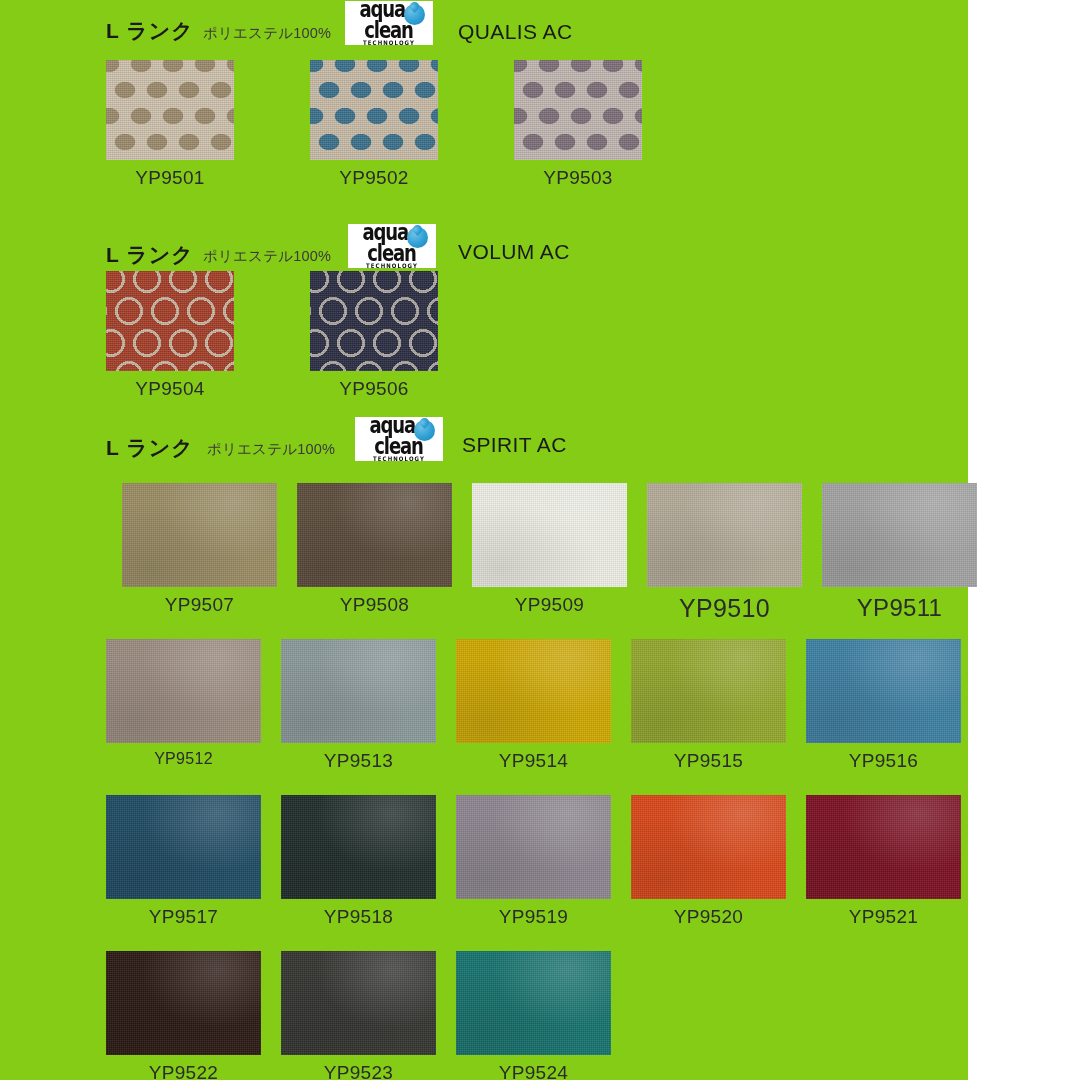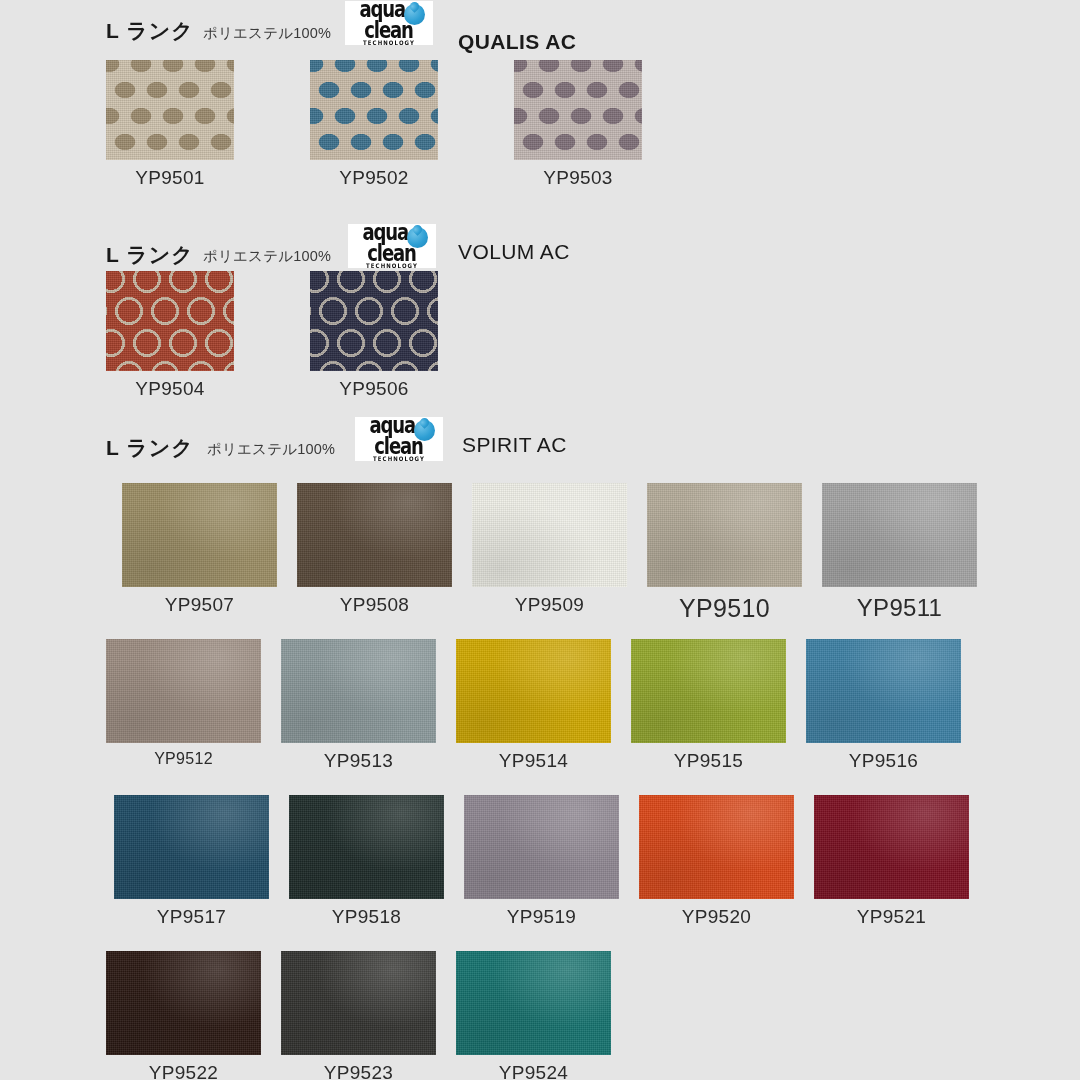--- a/index.html
+++ b/index.html
@@ -4,21 +4,21 @@
 <style>
   * { box-sizing: border-box; }
   html, body {
     margin: 0; padding: 0;
     width: 1080px; height: 1080px;
     background: #ffffff;
     font-family: "Liberation Sans", "DejaVu Sans", sans-serif;
     overflow: hidden;
   }
 
-  .page { position: relative; width: 1080px; height: 1080px; background:#e5e5e5; }
+  .page { position: relative; width: 968px; height: 1080px; background:#84cc16; }
   .rank {
     font-size: 21px;
     font-weight: 700;
     color: #1a1a1a;
     letter-spacing: 1px;
     white-space: nowrap;
   }
   .composition {
     font-size: 14.5px;
     color: #3a3a3a;
@@ -171,21 +171,21 @@
 
 <div class="page">
     <div class="rank" style="position: absolute; left: 106px; top: 17px; font-size: 21px; font-weight: 700;">L ランク</div>
     <div class="composition" style="position: absolute; left: 203px; top: 24px; font-size: 14.5px; font-weight: 400;">ポリエステル100%</div>
     <div class="aqua-logo" style="position: absolute; left: 345px; top: 1px; transform: scale(1); transform-origin: left top;">
       <span class="l-aqua">aqua</span>
       <span class="l-clean">clean</span>
       <span class="l-tech">TECHNOLOGY</span>
       <span class="aqua-drop"></span>
     </div>
-    <div class="series-name" style="position: absolute; left: 458px; top: 30px; font-size: 21px; font-weight: 700;">QUALIS AC</div>
+    <div class="series-name" style="position: absolute; left: 458px; top: 20px; font-size: 21px; font-weight: 400;">QUALIS AC</div>
     <div class="grid" style="position: absolute; left: 106px; top: 60px; gap: 76px;">
       <div class="cell">
         <div class="sw pat-qualis sheen" style="width: 128px; height: 100px; background: rgb(155, 138, 109); --bc: #cfc3ae; --pc: #9b8a6d;"></div>
         <div class="label" style="font-size: 19px;">YP9501</div>
       </div>
       <div class="cell">
         <div class="sw pat-qualis sheen" style="width: 128px; height: 100px; background: rgb(59, 112, 140); --bc: #c8bba8; --pc: #3b708c;"></div>
         <div class="label" style="font-size: 19px;">YP9502</div>
       </div>
       <div class="cell">
@@ -258,21 +258,21 @@
       </div>
       <div class="cell">
         <div class="sw weave sheen" style="width: 155px; height: 104px; background: rgb(147, 167, 44);"></div>
         <div class="label" style="font-size: 19px;">YP9515</div>
       </div>
       <div class="cell">
         <div class="sw weave sheen" style="width: 155px; height: 104px; background: rgb(60, 127, 163);"></div>
         <div class="label" style="font-size: 19px;">YP9516</div>
       </div>
     </div>
-    <div class="grid" style="position: absolute; left: 106px; top: 795px; gap: 20px; margin-left: 8px;">
+    <div class="grid" style="position: absolute; left: 106px; top: 795px; gap: 20px;">
       <div class="cell">
         <div class="sw weave sheen" style="width: 155px; height: 104px; background: rgb(29, 74, 99);"></div>
         <div class="label" style="font-size: 19px;">YP9517</div>
       </div>
       <div class="cell">
         <div class="sw weave sheen" style="width: 155px; height: 104px; background: rgb(30, 44, 42);"></div>
         <div class="label" style="font-size: 19px;">YP9518</div>
       </div>
       <div class="cell">
         <div class="sw weave sheen" style="width: 155px; height: 104px; background: rgb(141, 133, 144);"></div>

